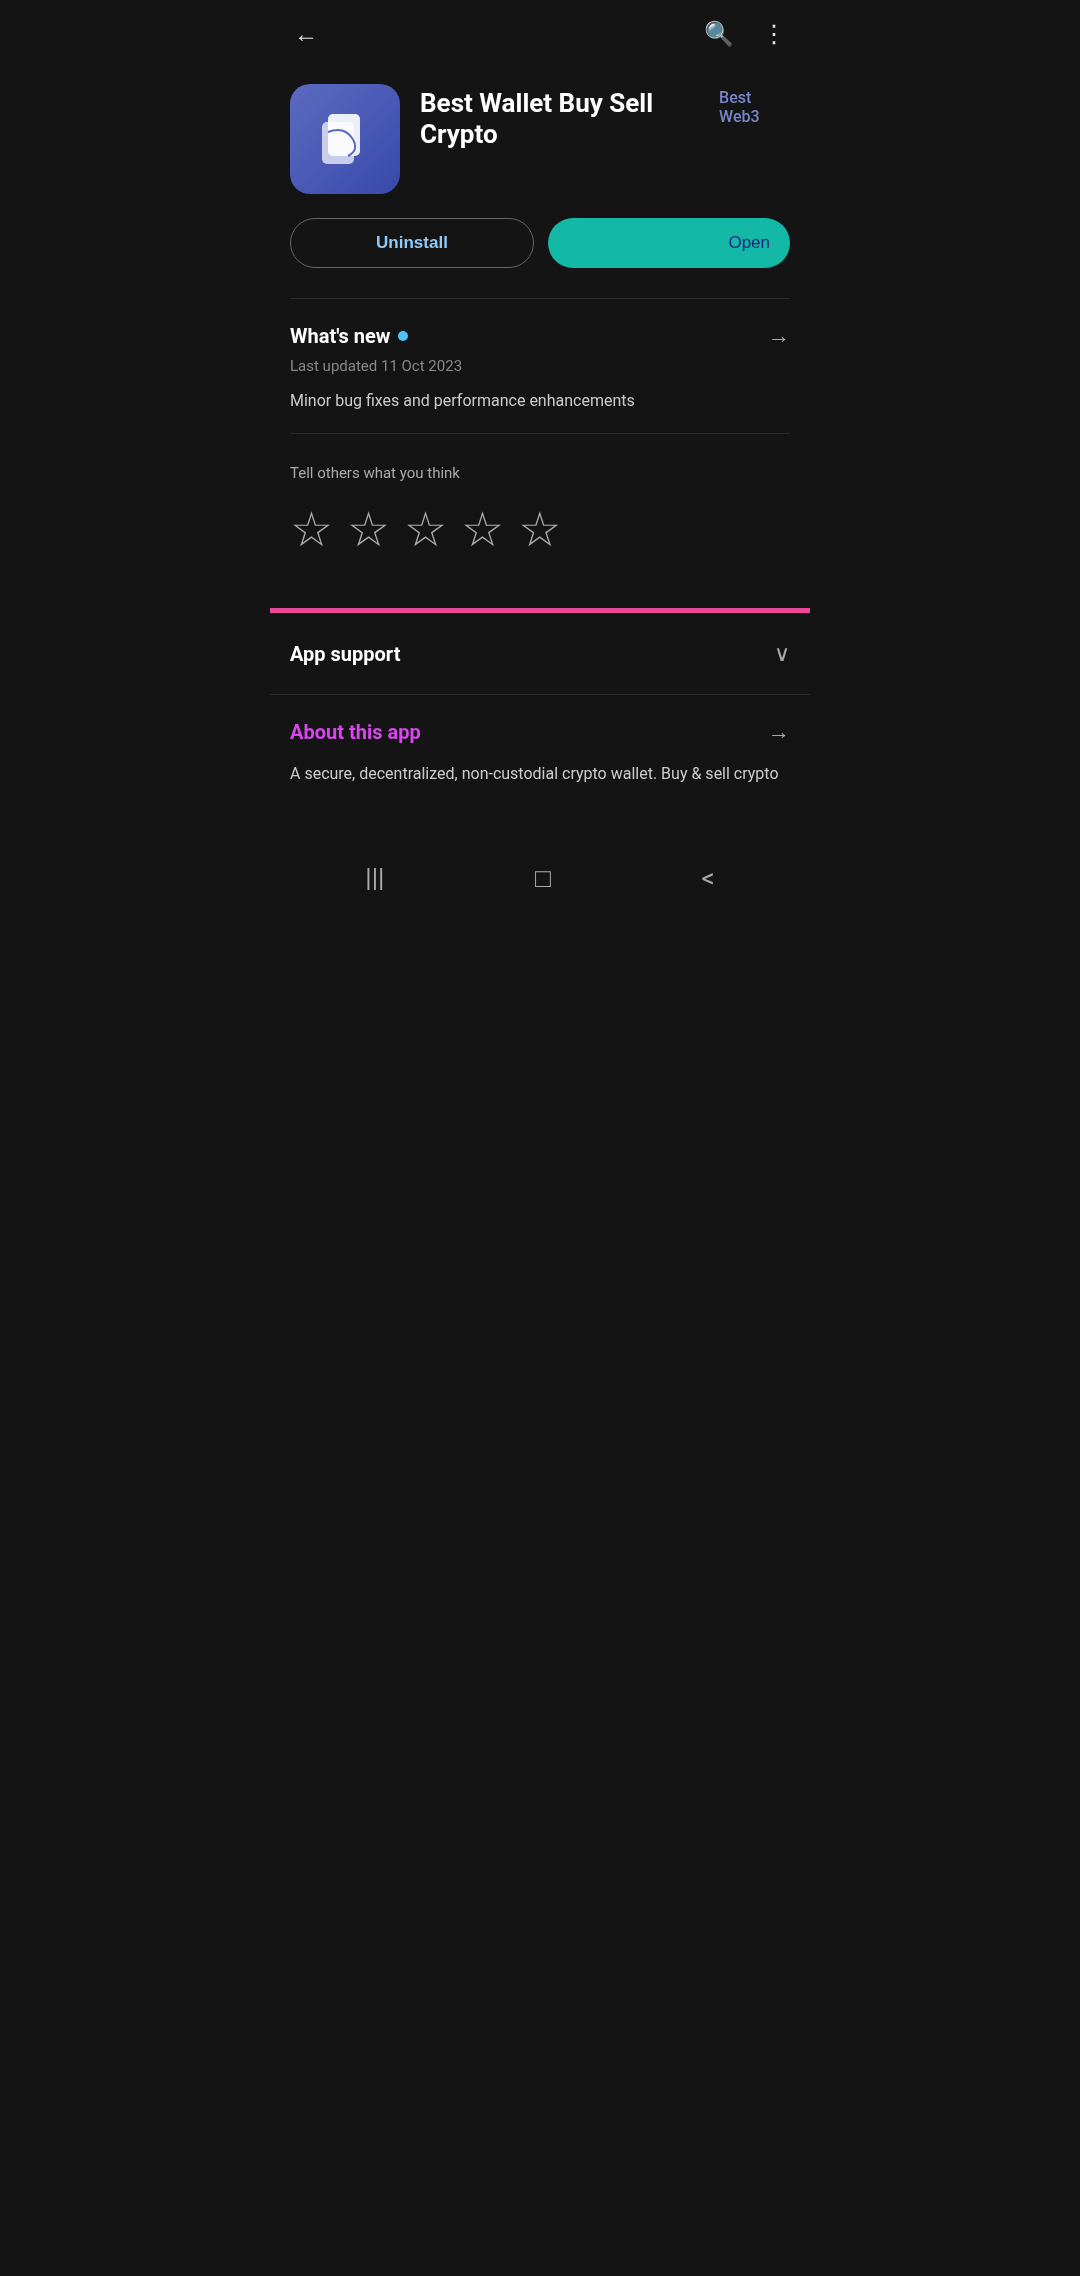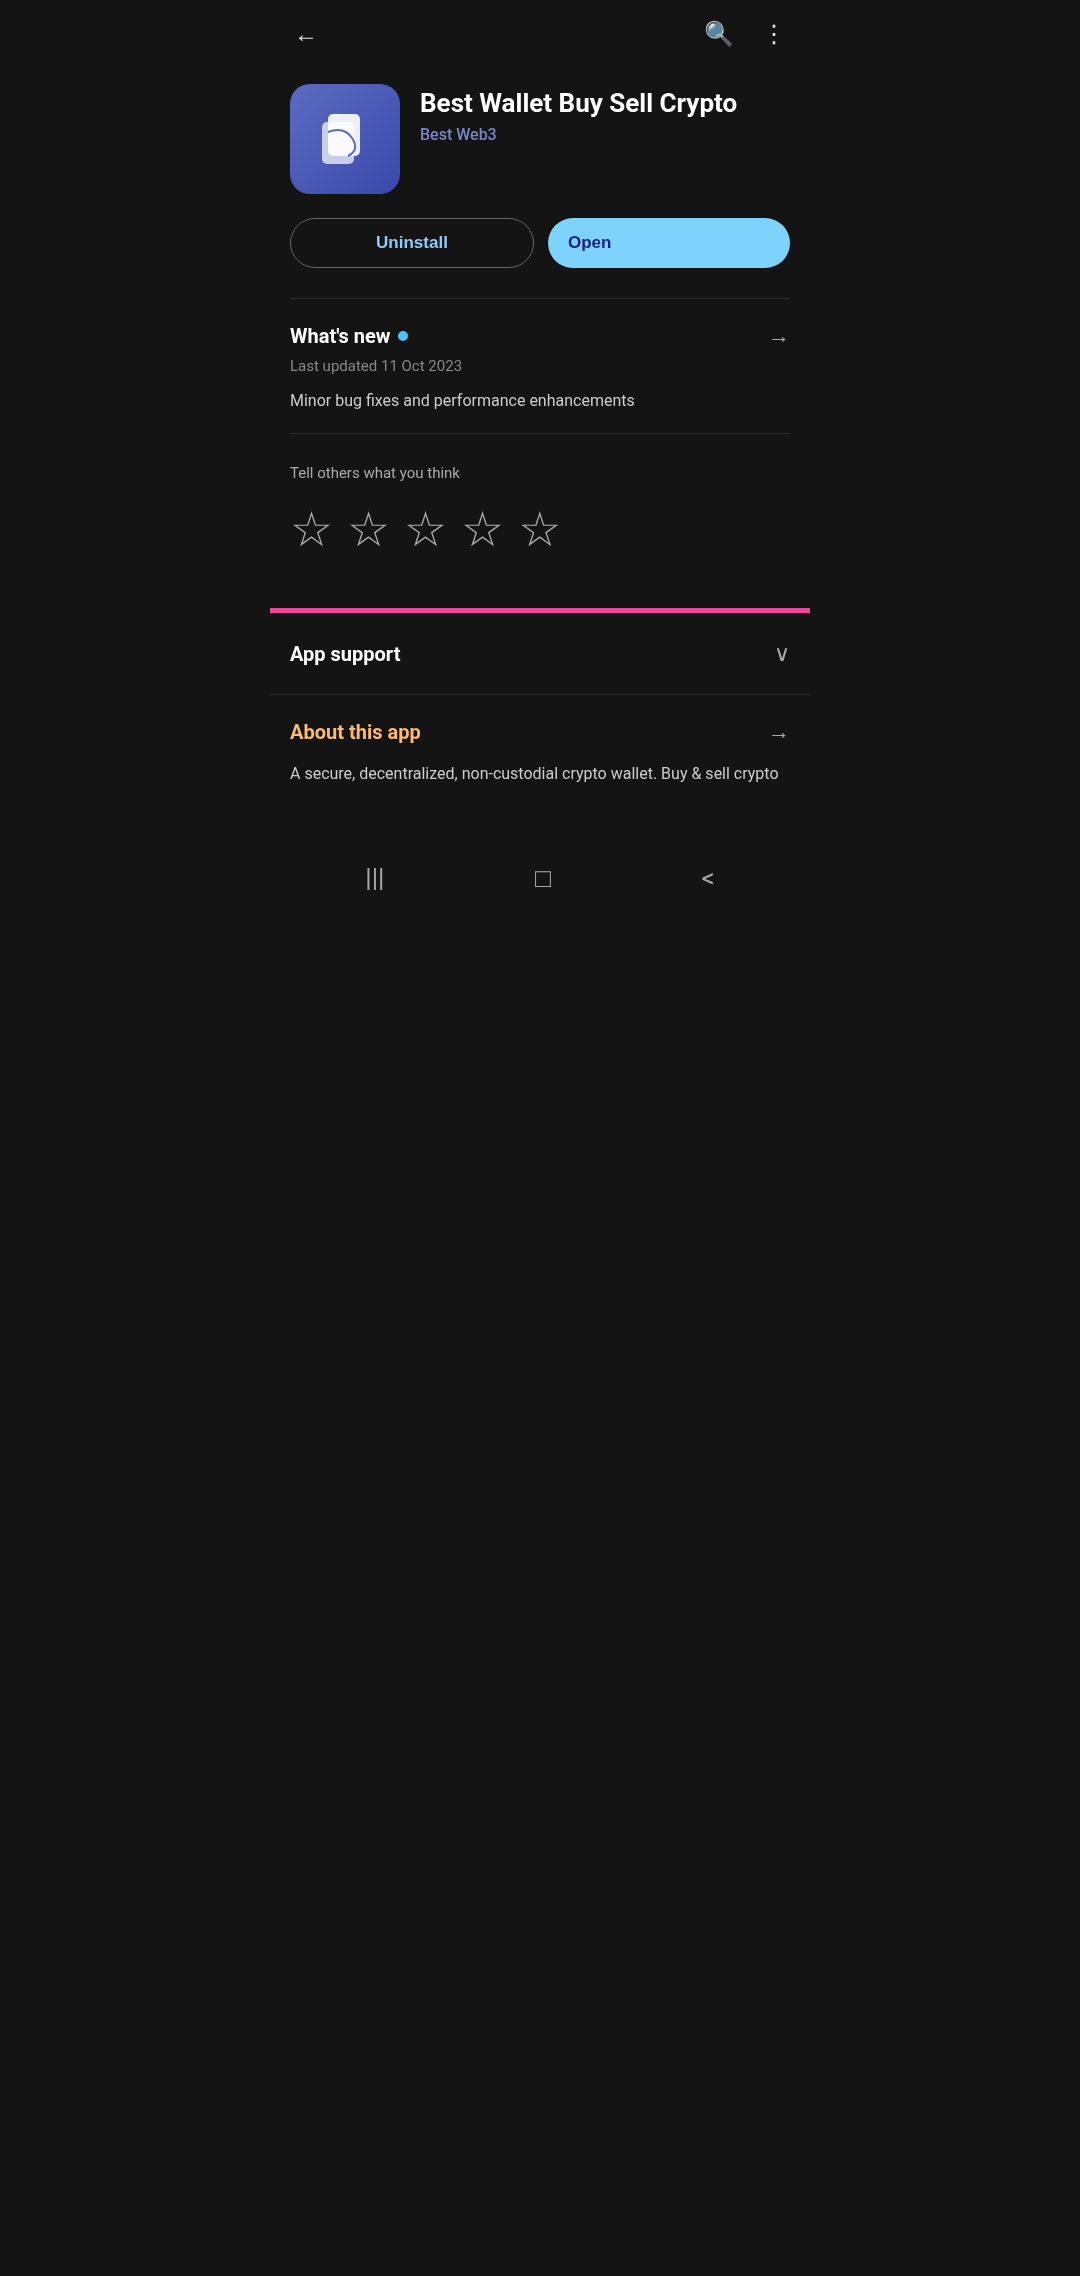--- a/index.html
+++ b/index.html
@@ -62,21 +62,21 @@
       overflow: hidden;
     }
 
     .app-icon svg {
       width: 70px;
       height: 70px;
     }
 
     .app-info {
       display: flex;
-      flex-direction: column;
+      flex-direction: row;
       gap: 6px;
       padding-top: 4px;
     }
 
     .app-title {
       font-size: 26px;
       font-weight: 700;
       color: #ffffff;
       line-height: 1.2;
     }
@@ -105,26 +105,26 @@
       font-weight: 700;
       cursor: pointer;
       text-align: center;
     }
 
     .btn-open {
       flex: 1;
       padding: 14px 20px;
       border-radius: 50px;
       border: none;
-      background: #7dd3fc;
+      background: #14b8a6;
       color: #1a237e;
       font-size: 17px;
-      font-weight: 700;
-      cursor: pointer;
-      text-align: left;
+      font-weight: 400;
+      cursor: pointer;
+      text-align: right;
     }
 
     
     .divider {
       height: 1px;
       background-color: #2a2a2a;
       margin: 0 20px;
     }
 
     
@@ -246,21 +246,21 @@
     .about-header {
       display: flex;
       justify-content: space-between;
       align-items: center;
       margin-bottom: 16px;
     }
 
     .about-title {
       font-size: 20px;
       font-weight: 700;
-      color: #fdba74;
+      color: #d946ef;
     }
 
     .about-body {
       font-size: 16px;
       color: #cccccc;
       line-height: 1.6;
     }
 
     
     .bottom-nav {

